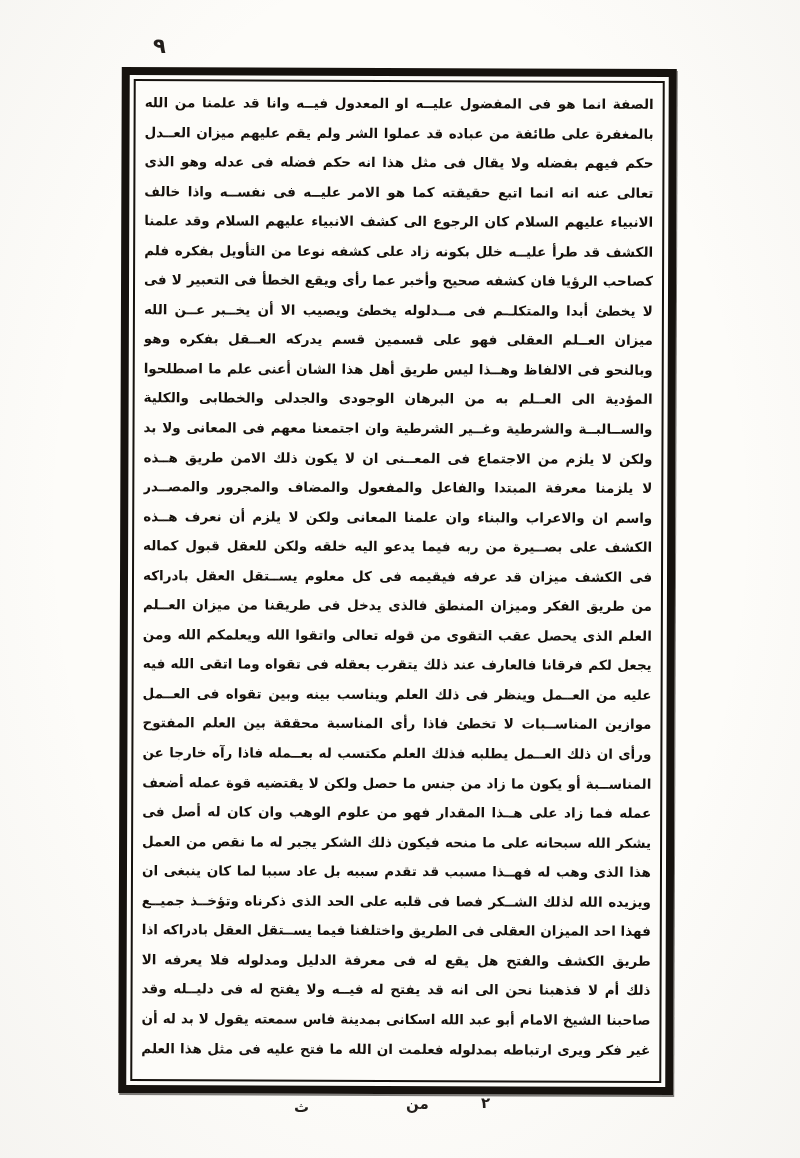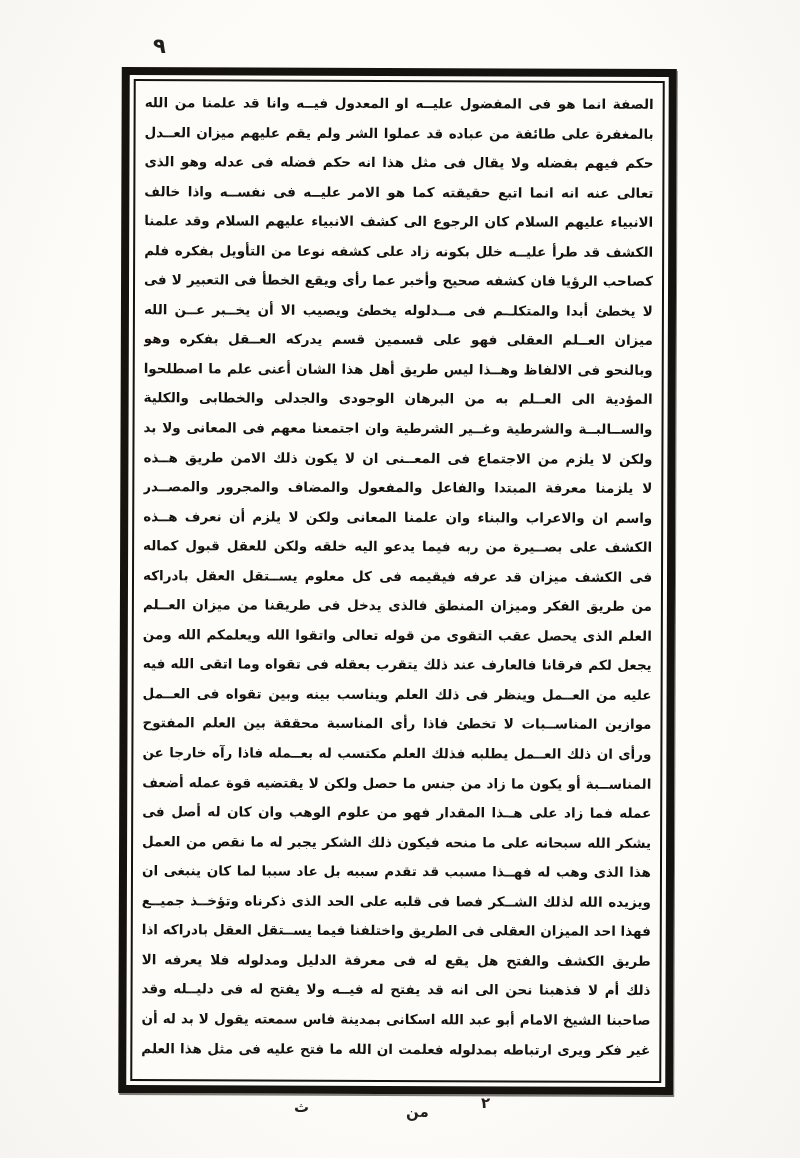--- a/index.html
+++ b/index.html
@@ -67,21 +67,21 @@
     filter: contrast(1.05);
   }
   .footer-mark {
     position: absolute;
     font-size: 15px;
     font-weight: bold;
     color: #221e1a;
     direction: rtl;
   }
   .footer-signature { left: 481px; top: 1094px; }
-  .footer-catchword { left: 406px; top: 1095px; margin-top: 8px; }
+  .footer-catchword { left: 406px; top: 1095px; }
   .footer-letter    { left: 294px; top: 1098px; }
 </style>
 </head>
 <body>
 
 <div class="scan-surface"></div>
 
 <div class="page-number">٩</div>
 
 <div class="frame">

